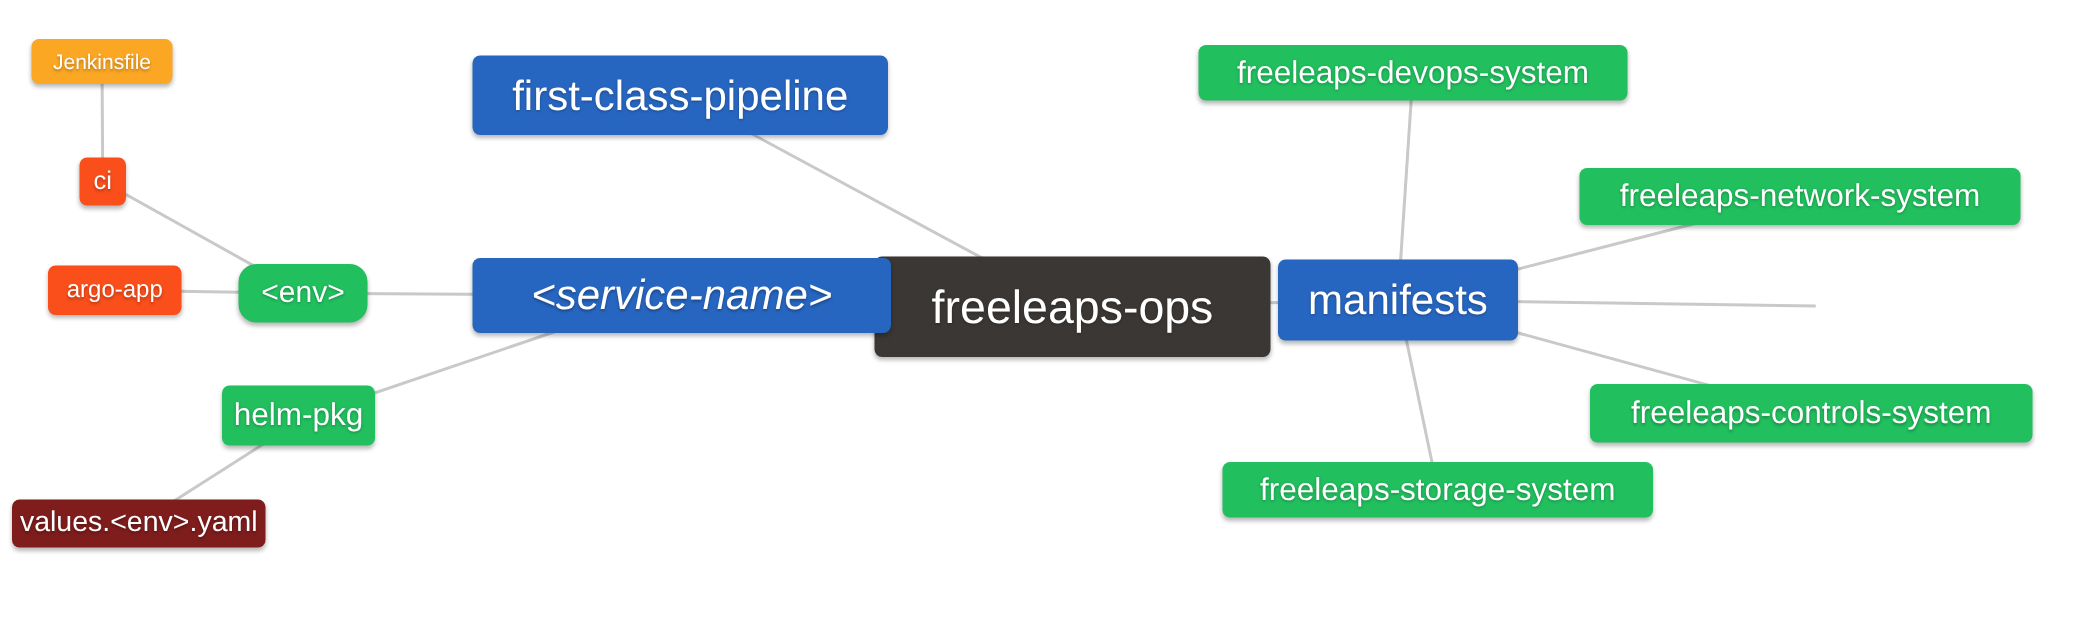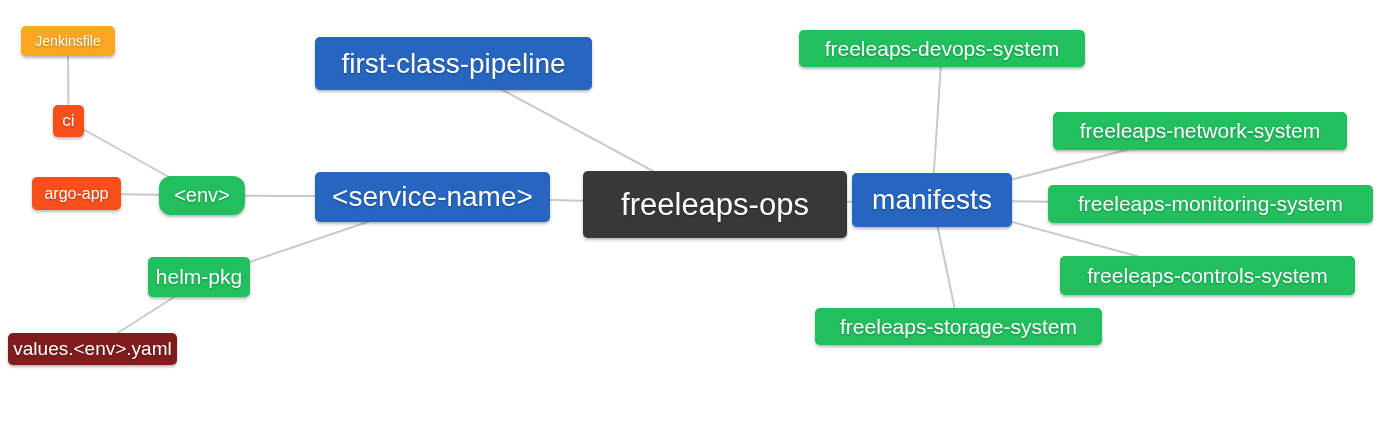--- a/index.html
+++ b/index.html
@@ -62,27 +62,26 @@
       <line x1="715" y1="204.5" x2="932" y2="200" stroke="#c9c9c9" stroke-width="2"></line>
       <line x1="932" y1="200" x2="942" y2="48.5" stroke="#c9c9c9" stroke-width="2"></line>
       <line x1="932" y1="200" x2="1200" y2="131" stroke="#c9c9c9" stroke-width="2"></line>
       <line x1="932" y1="200" x2="1210.5" y2="204" stroke="#c9c9c9" stroke-width="2"></line>
       <line x1="932" y1="200" x2="1207.5" y2="275.5" stroke="#c9c9c9" stroke-width="2"></line>
       <line x1="932" y1="200" x2="958.5" y2="326.5" stroke="#c9c9c9" stroke-width="2"></line>
     </svg>
   <div class="nodes-layer" id="nodes-layer">
       <div class="node" style="left: 583px; top: 171px; width: 264px; height: 67px; background: rgb(59, 55, 52); font-size: 31px;">freeleaps-ops</div>
       <div class="node" style="left: 315px; top: 37px; width: 277px; height: 53px; background: rgb(39, 102, 192); font-size: 28px;">first-class-pipeline</div>
-      <div class="node" style="left: 315px; top: 172px; width: 235px; height: 50px; background: rgb(39, 102, 192); font-size: 28px;">&lt;service-name&gt;</div>
+      <div class="node" style="left: 315px; top: 172px; width: 279px; height: 50px; background: rgb(39, 102, 192); font-size: 28px; font-style: italic;">&lt;service-name&gt;</div>
       <div class="node" style="left: 852px; top: 173px; width: 160px; height: 54px; background: rgb(39, 102, 192); font-size: 28px;">manifests</div>
       <div class="node" style="left: 159px; top: 176px; width: 86px; height: 39px; background: rgb(33, 191, 94); font-size: 20px; border-radius: 12px;">&lt;env&gt;</div>
       <div class="node" style="left: 148px; top: 257px; width: 102px; height: 40px; background: rgb(33, 191, 94); font-size: 21px;">helm-pkg</div>
       <div class="node" style="left: 53px; top: 105px; width: 31px; height: 32px; background: rgb(250, 78, 27); font-size: 17px;">ci</div>
       <div class="node" style="left: 32px; top: 177px; width: 89px; height: 33px; background: rgb(250, 78, 27); font-size: 16px;">argo-app</div>
       <div class="node" style="left: 8px; top: 333px; width: 169px; height: 32px; background: #7f1d1d; font-size: 19px;">values.&lt;env&gt;.yaml</div>
       <div class="node" style="left: 21px; top: 26px; width: 94px; height: 30px; background: rgb(251, 167, 36); font-size: 14px;">Jenkinsfile</div>
       <div class="node" style="left: 799px; top: 30px; width: 286px; height: 37px; background: rgb(33, 191, 94); font-size: 21px;">freeleaps-devops-system</div>
       <div class="node" style="left: 1053px; top: 112px; width: 294px; height: 38px; background: rgb(33, 191, 94); font-size: 21px;">freeleaps-network-system</div>
-      <div class="node" style="left: 1048px; top: 185px; width: 325px; height: 38px; background: rgb(33, 191, 94); font-size: 21px;">freeleaps-monitoring-system</div>
       <div class="node" style="left: 1060px; top: 256px; width: 295px; height: 39px; background: rgb(33, 191, 94); font-size: 21px;">freeleaps-controls-system</div>
       <div class="node" style="left: 815px; top: 308px; width: 287px; height: 37px; background: rgb(33, 191, 94); font-size: 21px;">freeleaps-storage-system</div>
     </div>
 </div>
 
 </body></html>

